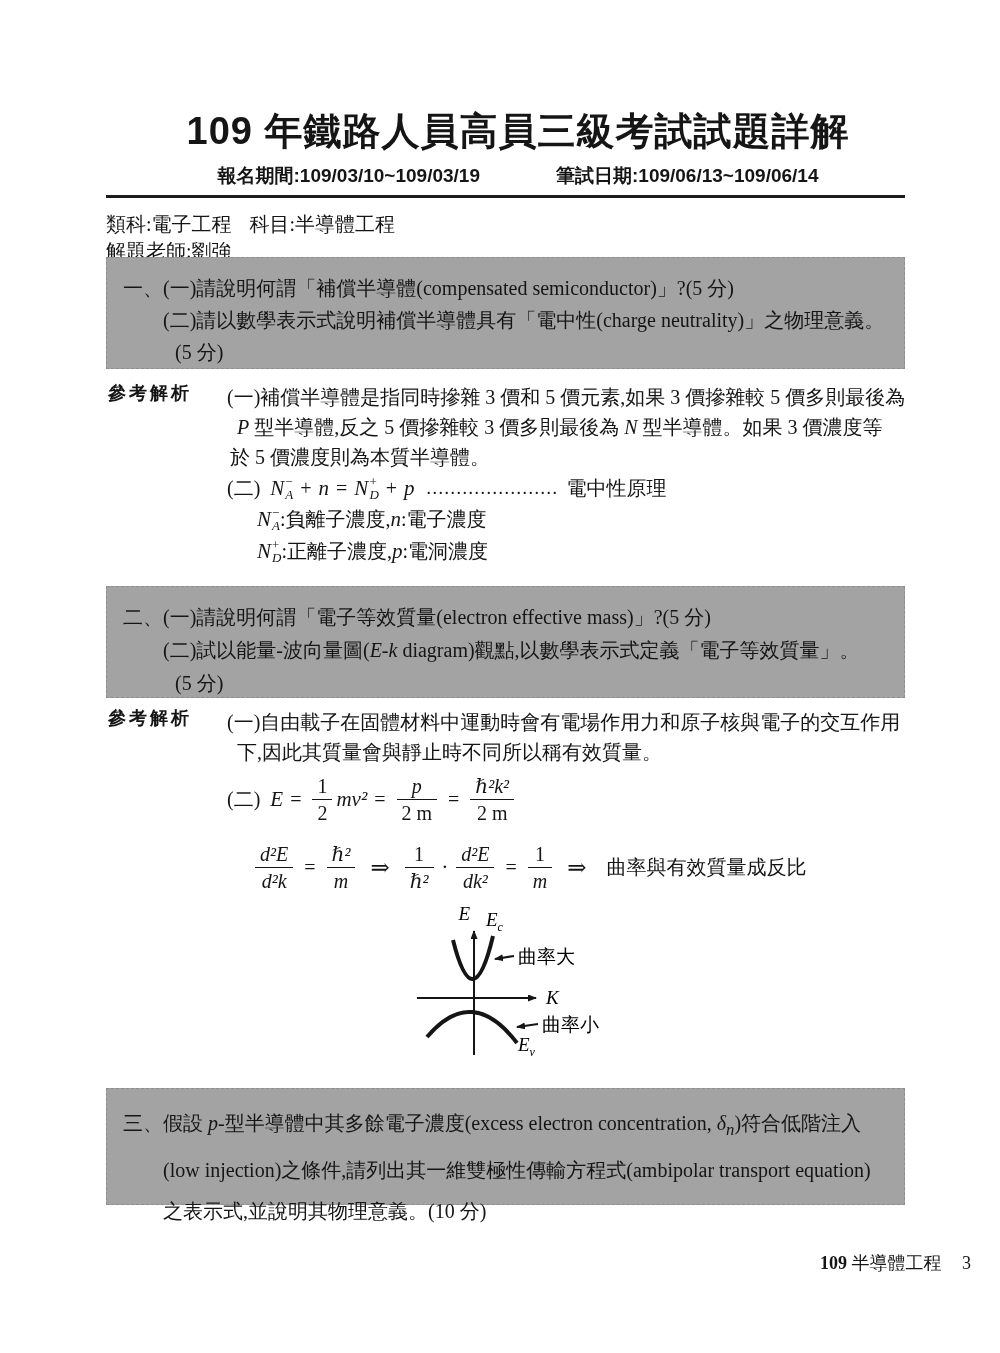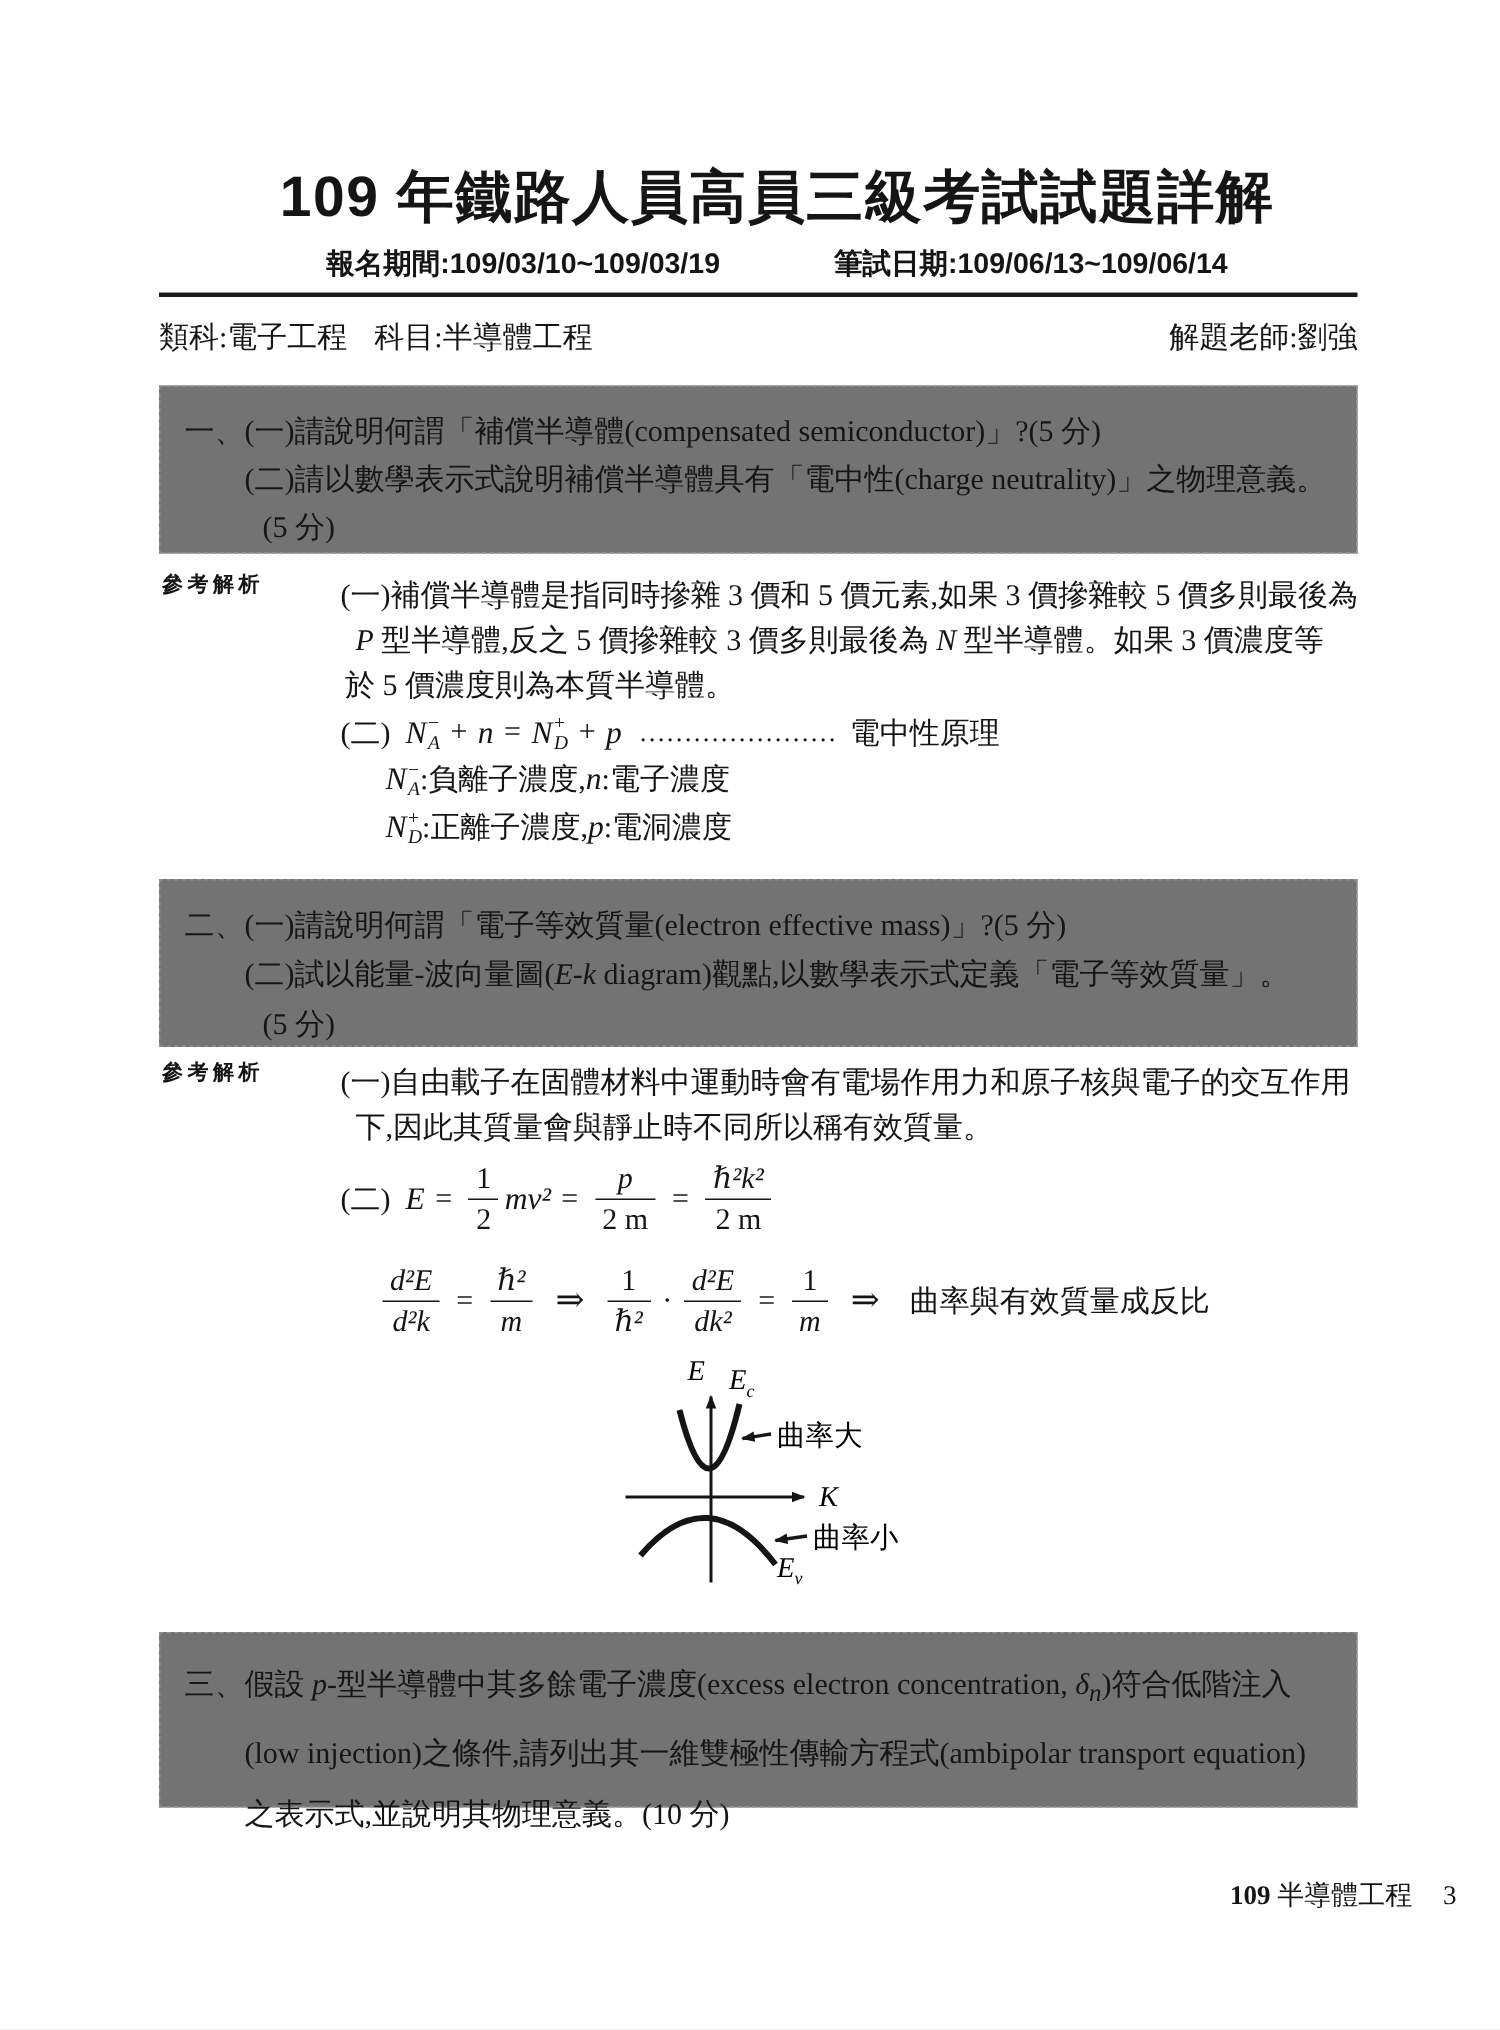--- a/index.html
+++ b/index.html
@@ -7,32 +7,32 @@
     position:relative;width:1000px;height:1353px;margin:0 auto;background:#ffffff;
     font-family:"Liberation Serif","DejaVu Serif",serif;color:#151515;overflow:hidden;padding-left:36px;
   }
   .abs{position:absolute;}
   
   .title{top:106px;left:0;width:100%;text-align:center;font-size:38px;font-weight:bold;
          letter-spacing:1px;font-family:"Liberation Sans","DejaVu Sans",sans-serif;}
   .subhead{top:163px;left:0;width:100%;display:flex;justify-content:center;gap:76px;
            font-size:19px;font-weight:bold;font-family:"Liberation Sans","DejaVu Sans",sans-serif;}
   .rule{top:195px;left:106px;width:799px;height:3px;background:#1c1c1c;}
-  .meta{top:211px;left:106px;width:799px;display:flex;justify-content:space-between;font-size:20px;}
+  .meta{top:211px;left:106px;width:799px;display:flex;justify-content:space-between;font-size:20px;flex-direction:column;}
   .meta .gap{margin-left:18px;}
   
   .qbox{left:106px;width:799px;border:1.5px dashed #8d8d8d;box-sizing:border-box;
-        padding:14px 16px 0 16px;font-size:20px;background:#737373;}
+        padding:14px 16px 0 16px;font-size:20px;background:#a3a3a3;}
   .q1{top:257px;height:112px;line-height:32px;}
   .q2{top:586px;height:112px;line-height:33px;}
   .q3{top:1088px;height:117px;line-height:41px;}
   .ind40{margin-left:40px;}
   .ind52{margin-left:52px;}
   
-  .alabel{left:108px;font-size:14px;font-weight:bold;letter-spacing:3px;
+  .alabel{left:108px;font-size:18px;font-weight:bold;letter-spacing:3px;
           font-family:"Liberation Sans","DejaVu Sans",sans-serif;}
   .a1label{top:381px;}
   .a2label{top:706px;}
   .atext{font-size:20px;line-height:30px;}
   .a1text{top:382px;left:227px;width:690px;}
   .a2text{top:707px;left:227px;width:690px;}
   .cont1{margin-left:10px;}
   .cont2{margin-left:3px;}
   .it{font-style:italic;}
   

